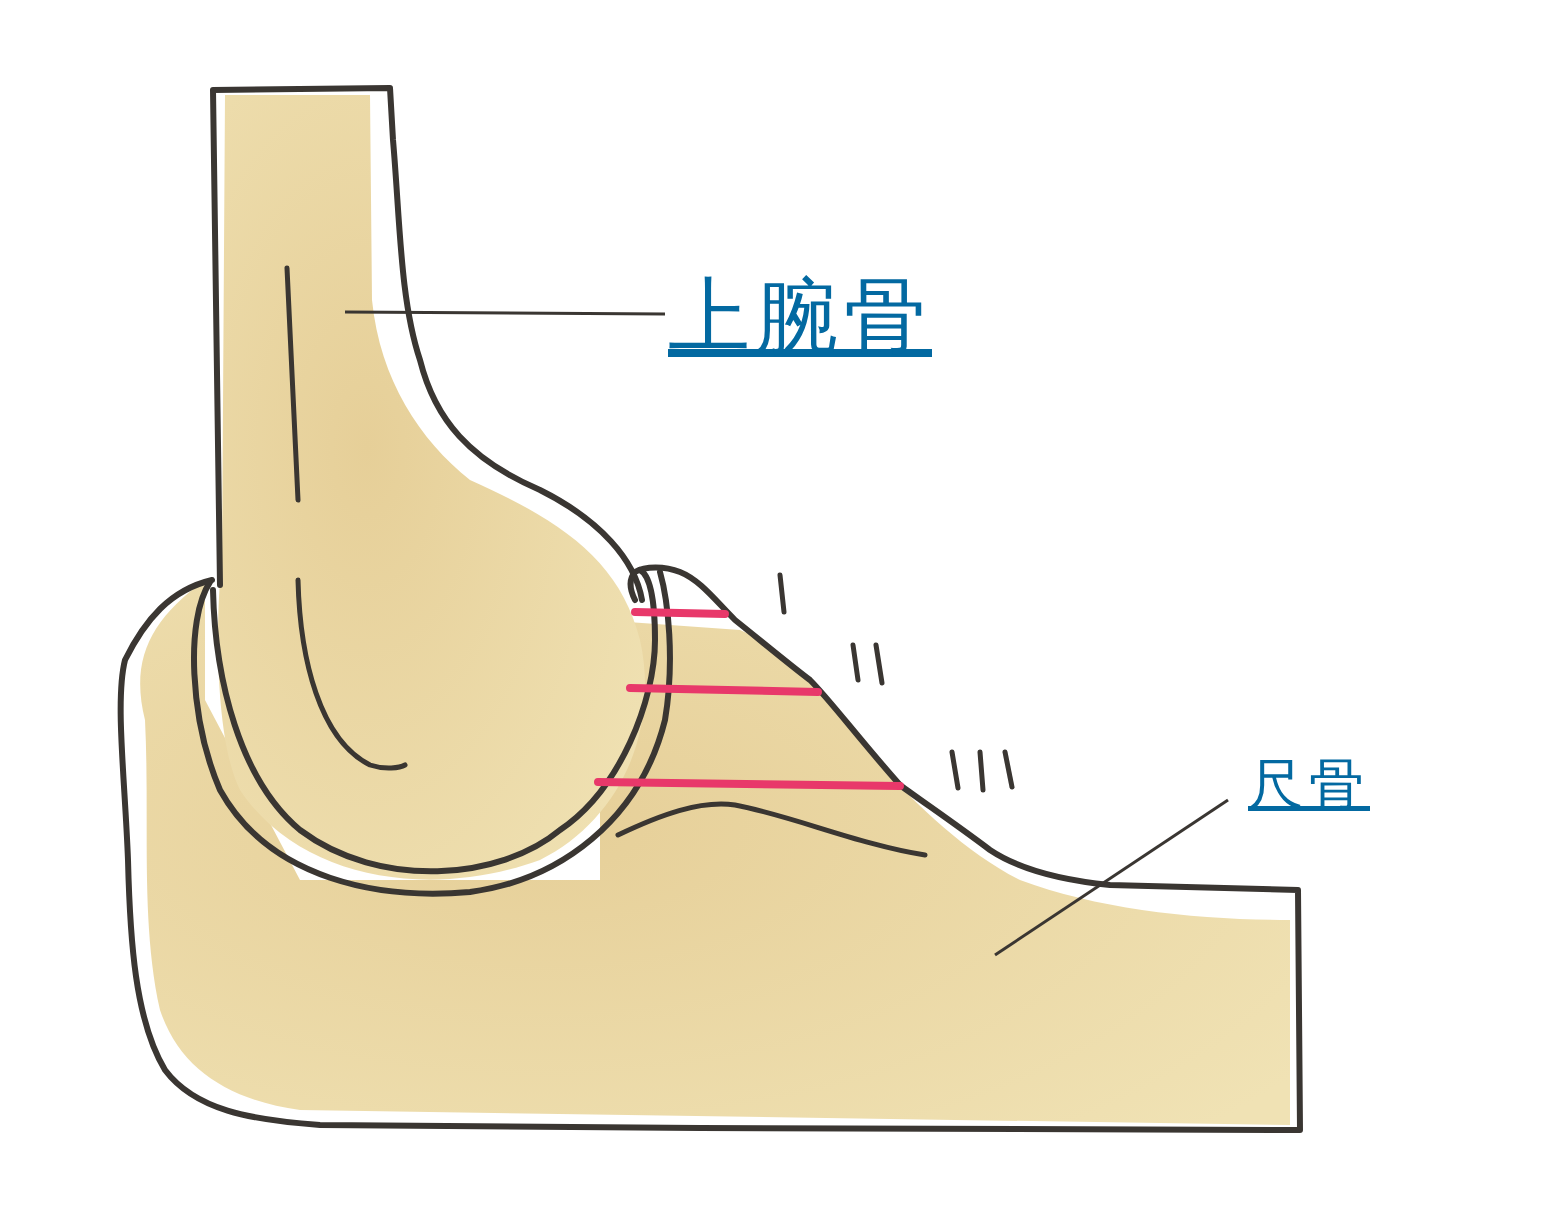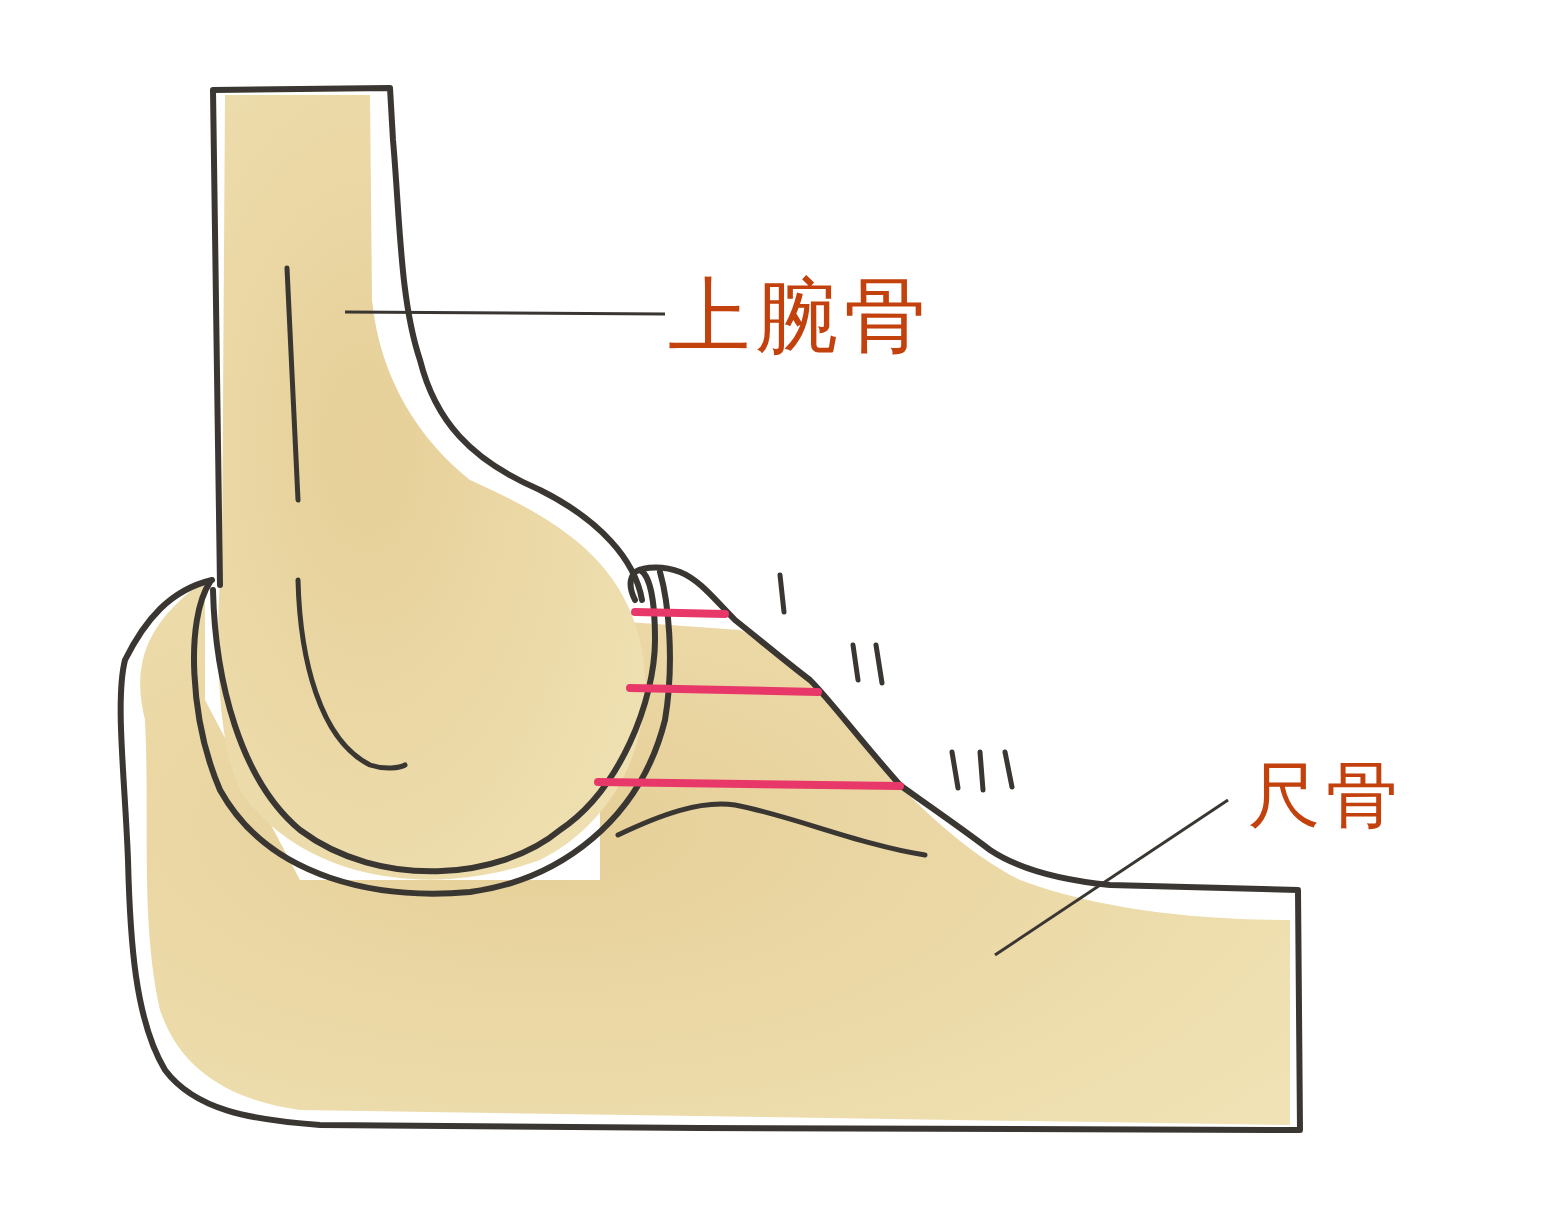--- a/index.html
+++ b/index.html
@@ -1,22 +1,22 @@
 <!DOCTYPE html>
 <html><head>
   <meta charset="utf-8">
   <style>
     html, body { margin:0; padding:0; background:#ffffff; }
     body { width:1568px; height:1228px; position:relative; overflow:hidden;
            font-family:"DejaVu Sans", sans-serif; }
     #diagram { position:absolute; left:0; top:0; width:1568px; height:1228px; }
-    .label { position:absolute; color:#c2410c; font-family:"DejaVu Sans", sans-serif;
-             letter-spacing:6px; white-space:nowrap; }
+    .label { position:absolute; color:#0369a1; font-family:"DejaVu Sans", sans-serif;
+             letter-spacing:6px; white-space:nowrap;text-decoration:underline; }
     #label-humerus { left:668px; top:262px; font-size:82px; }
-    #label-ulna { left:1248px; top:748px; font-size:72px; }
+    #label-ulna { left:1248px; top:748px; font-size:55px; }
   </style>
 </head>
 <body>
 
 <svg id="diagram" viewBox="0 0 1568 1228" xmlns="http://www.w3.org/2000/svg">
   <defs>
     <radialGradient id="boneGrad" cx="0.35" cy="0.45" r="0.8">
       <stop offset="0" stop-color="#e6cf98"></stop>
       <stop offset="1" stop-color="#f0e2b4"></stop>
     </radialGradient>

